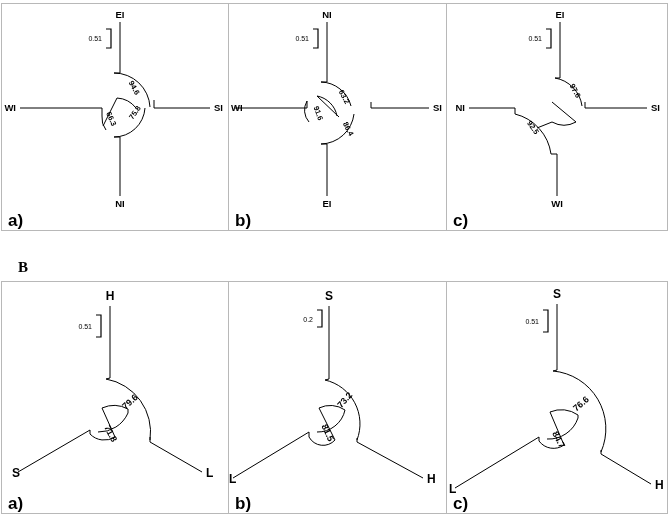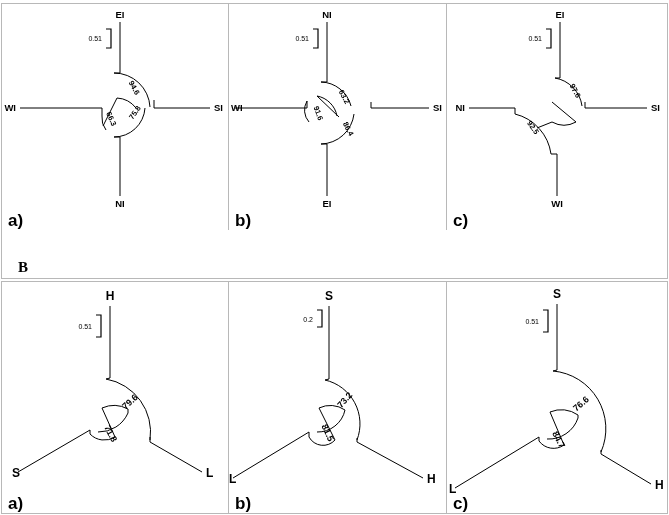--- a/index.html
+++ b/index.html
@@ -104,21 +104,21 @@
     fill: none;
   }
 </style>
 </head>
 <body>
 
 <div id="figure">
 
   <div class="section-label" style="left:18px; top:26px;">A</div>
 
-  <div class="panel-row" style="top:3px; height:276px; width:667px;">
+  <div class="panel-row" style="top:3px; height:228px; width:667px;">
 
     <div class="panel" style="width:226px; height:226px;">
       <svg class="tree-svg" width="226" height="226" viewBox="0 0 226 226">
 
         <path class="branch" d="M118 18 L118 69"></path>
 
         <path class="branch" d="M18 104 L100 104"></path>
 
         <path class="branch" d="M152 104 L208 104"></path>
 

